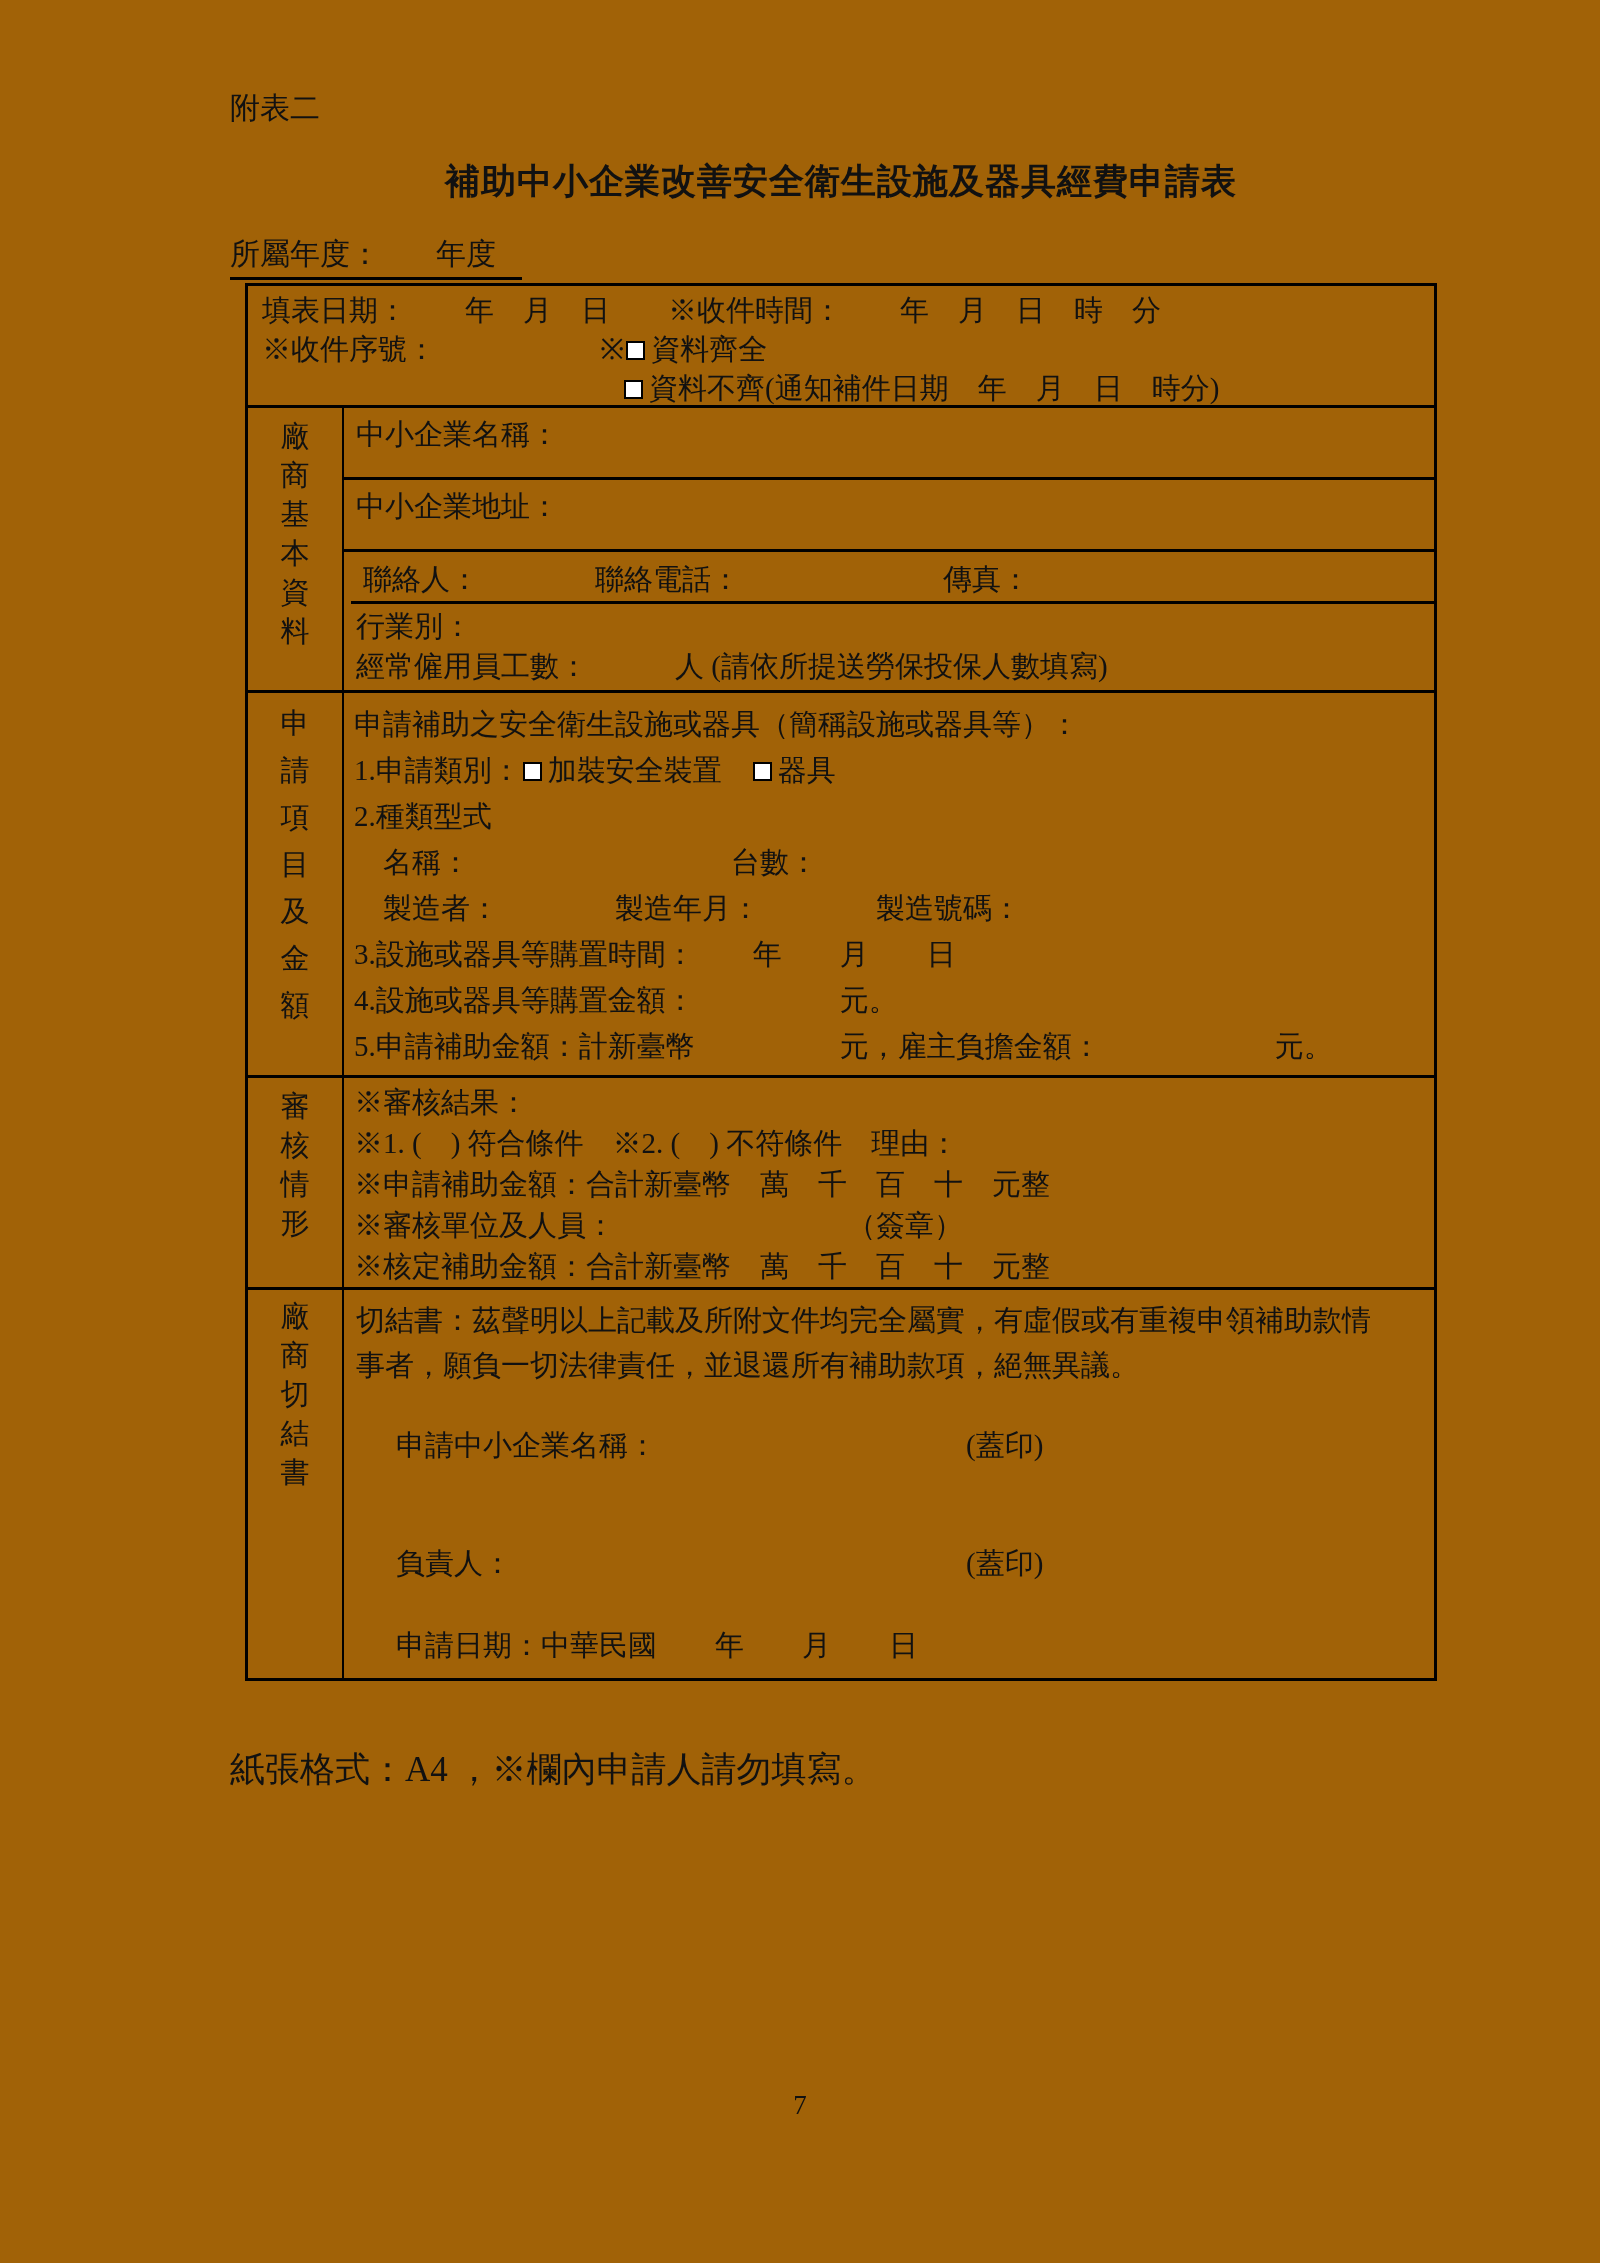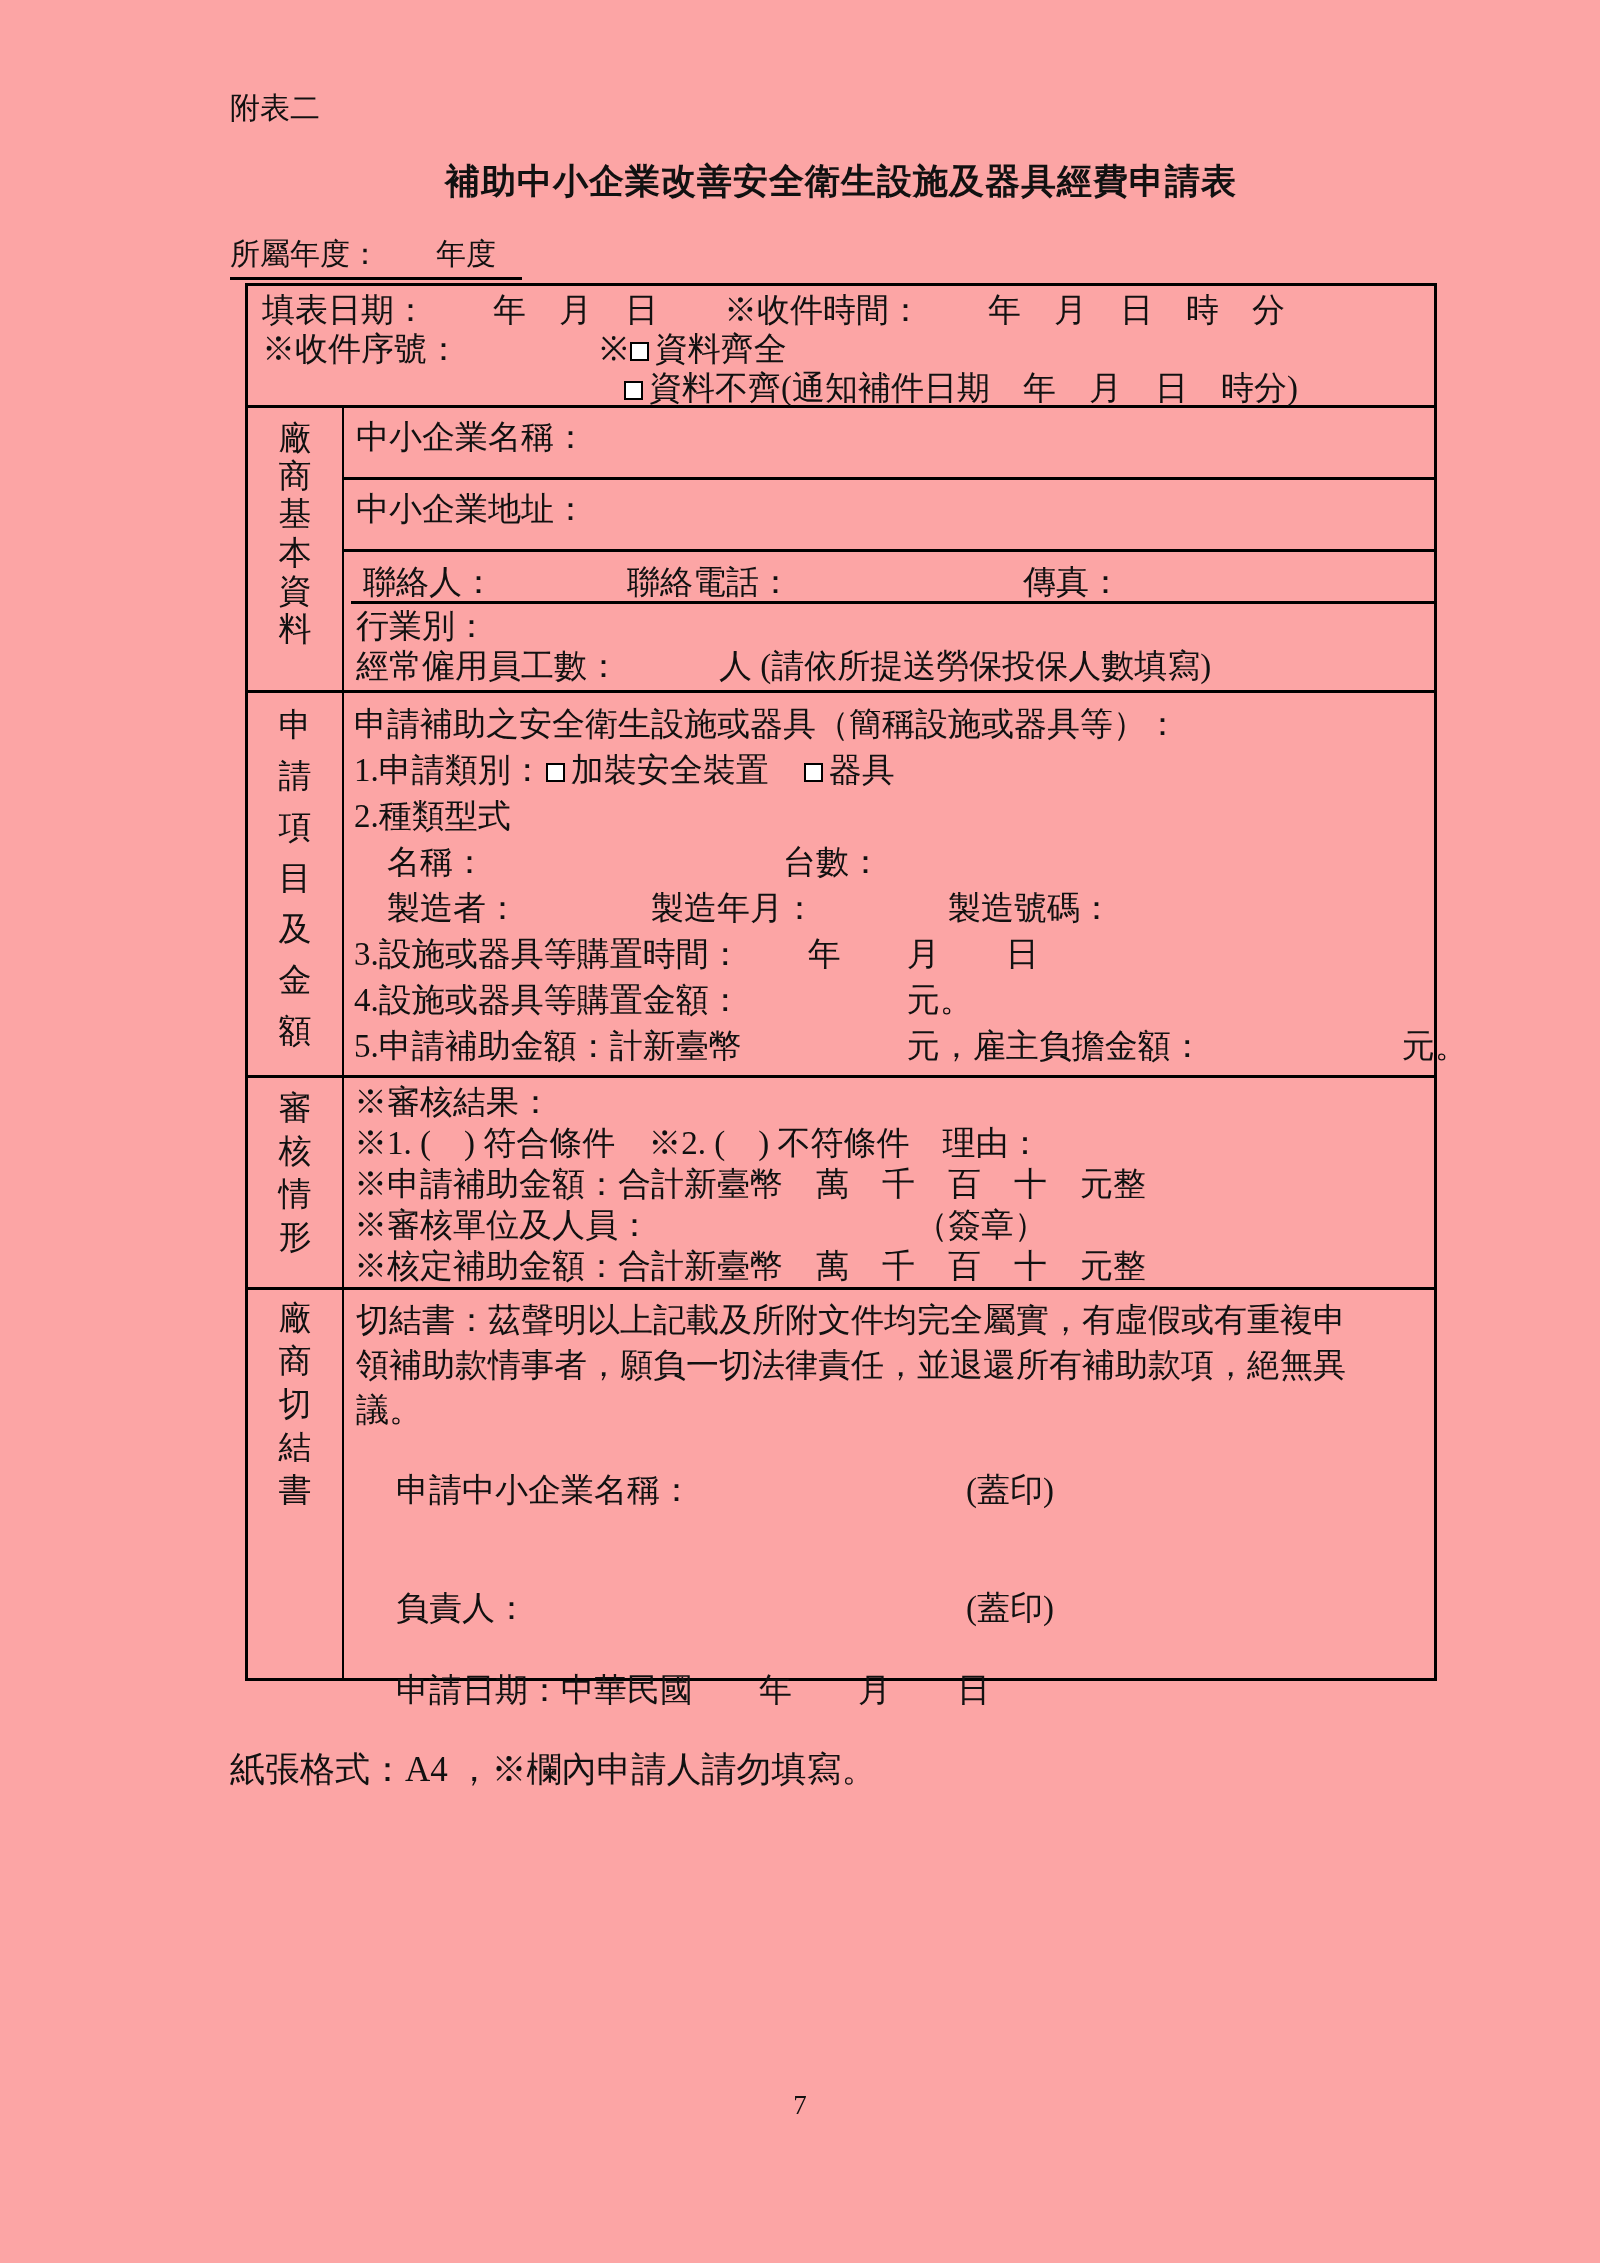--- a/index.html
+++ b/index.html
@@ -1,34 +1,34 @@
 <!DOCTYPE html>
 <html><head>
 <meta charset="utf-8">
 <style>
   * { margin:0; padding:0; box-sizing:border-box; }
   html,body { background:#e8e8e8; }
   .page {
     position:relative; width:1600px; height:2263px; margin:0 auto;
-    background:#fca5a5; color:#111;
+    background:#a16207; color:#111;
     font-family:"Liberation Serif","DejaVu Serif",serif;
     overflow:hidden;
   }
   .attachment { position:absolute; left:230px; top:88px; font-size:30px; }
   .title {
     position:absolute; left:245px; top:158px; width:1192px;
     text-align:center; font-size:35px; font-weight:bold; letter-spacing:1px;
   }
   .year-line { position:absolute; left:230px; top:234px; font-size:30px; }
   .year-underline { display:inline-block; border-bottom:3px solid #000; padding:0 26px 2px 0; }
   .year-gap { display:inline-block; width:56px; }
 
   .form-table {
     position:absolute; left:245px; top:283px; width:1192px;
-    border:3px solid #000; font-size:33px; line-height:1.35;
+    border:3px solid #000; font-size:29px; line-height:1.35;
   }
 
   
   .header-row { height:119px; padding:5px 10px 0 14px; }
   .hl { line-height:39px; white-space:nowrap; }
   .hl2-label { display:inline-block; width:338px; }
   .hl3 { margin-left:360px; }
 
   
   .section { display:flex; border-top:3px solid #000; }

